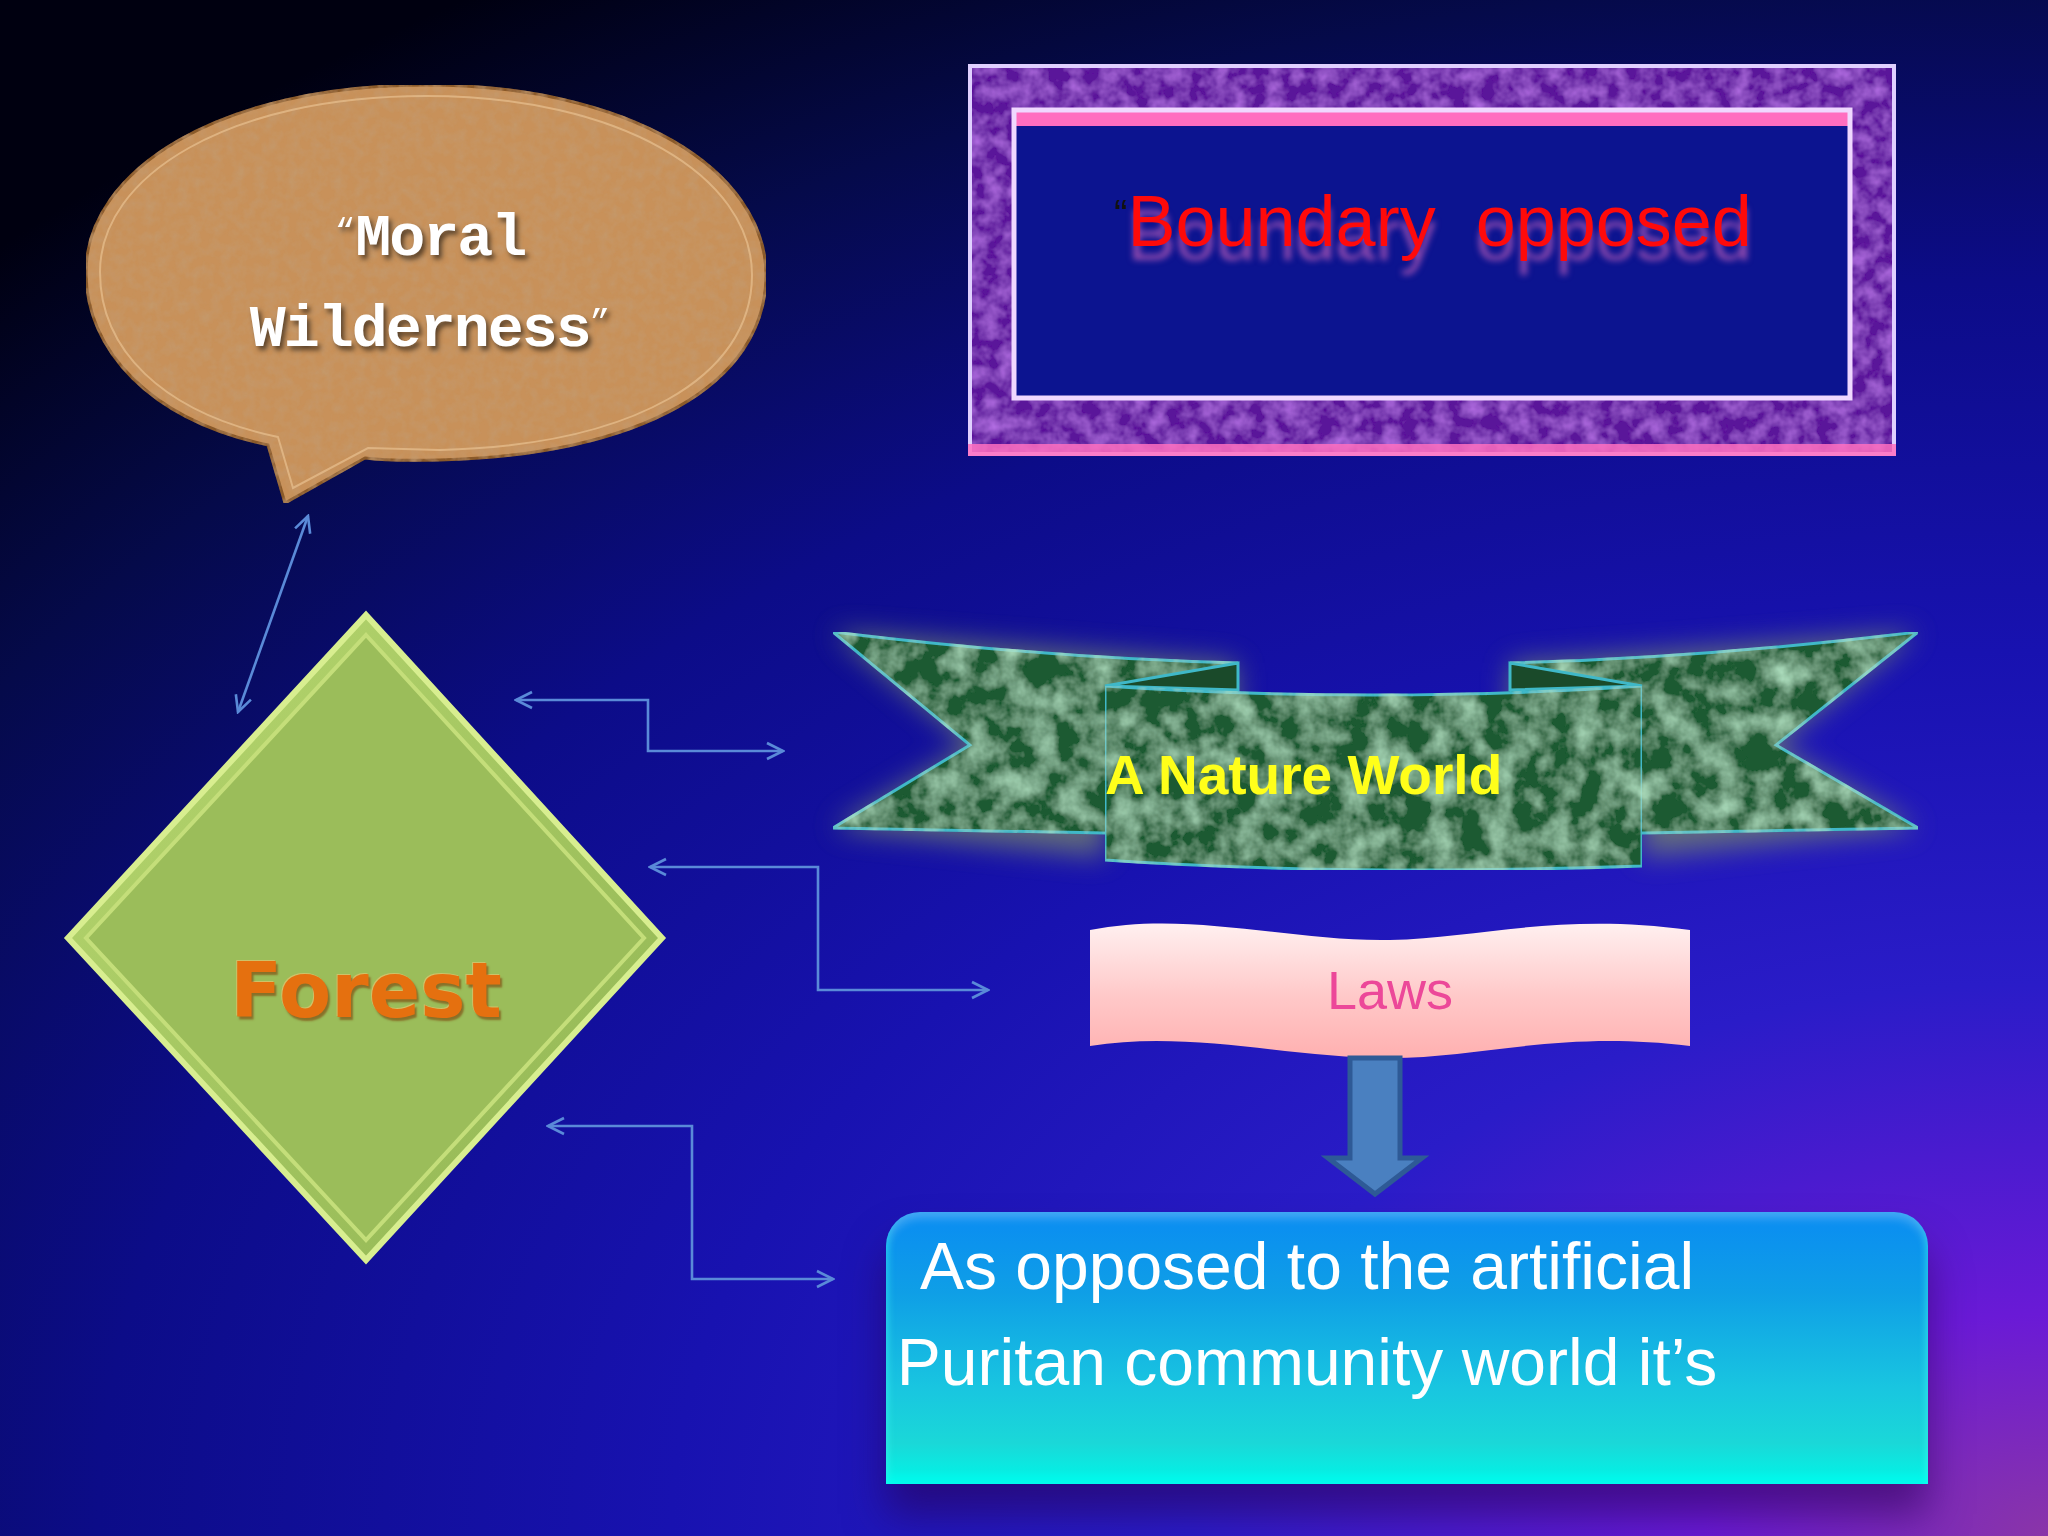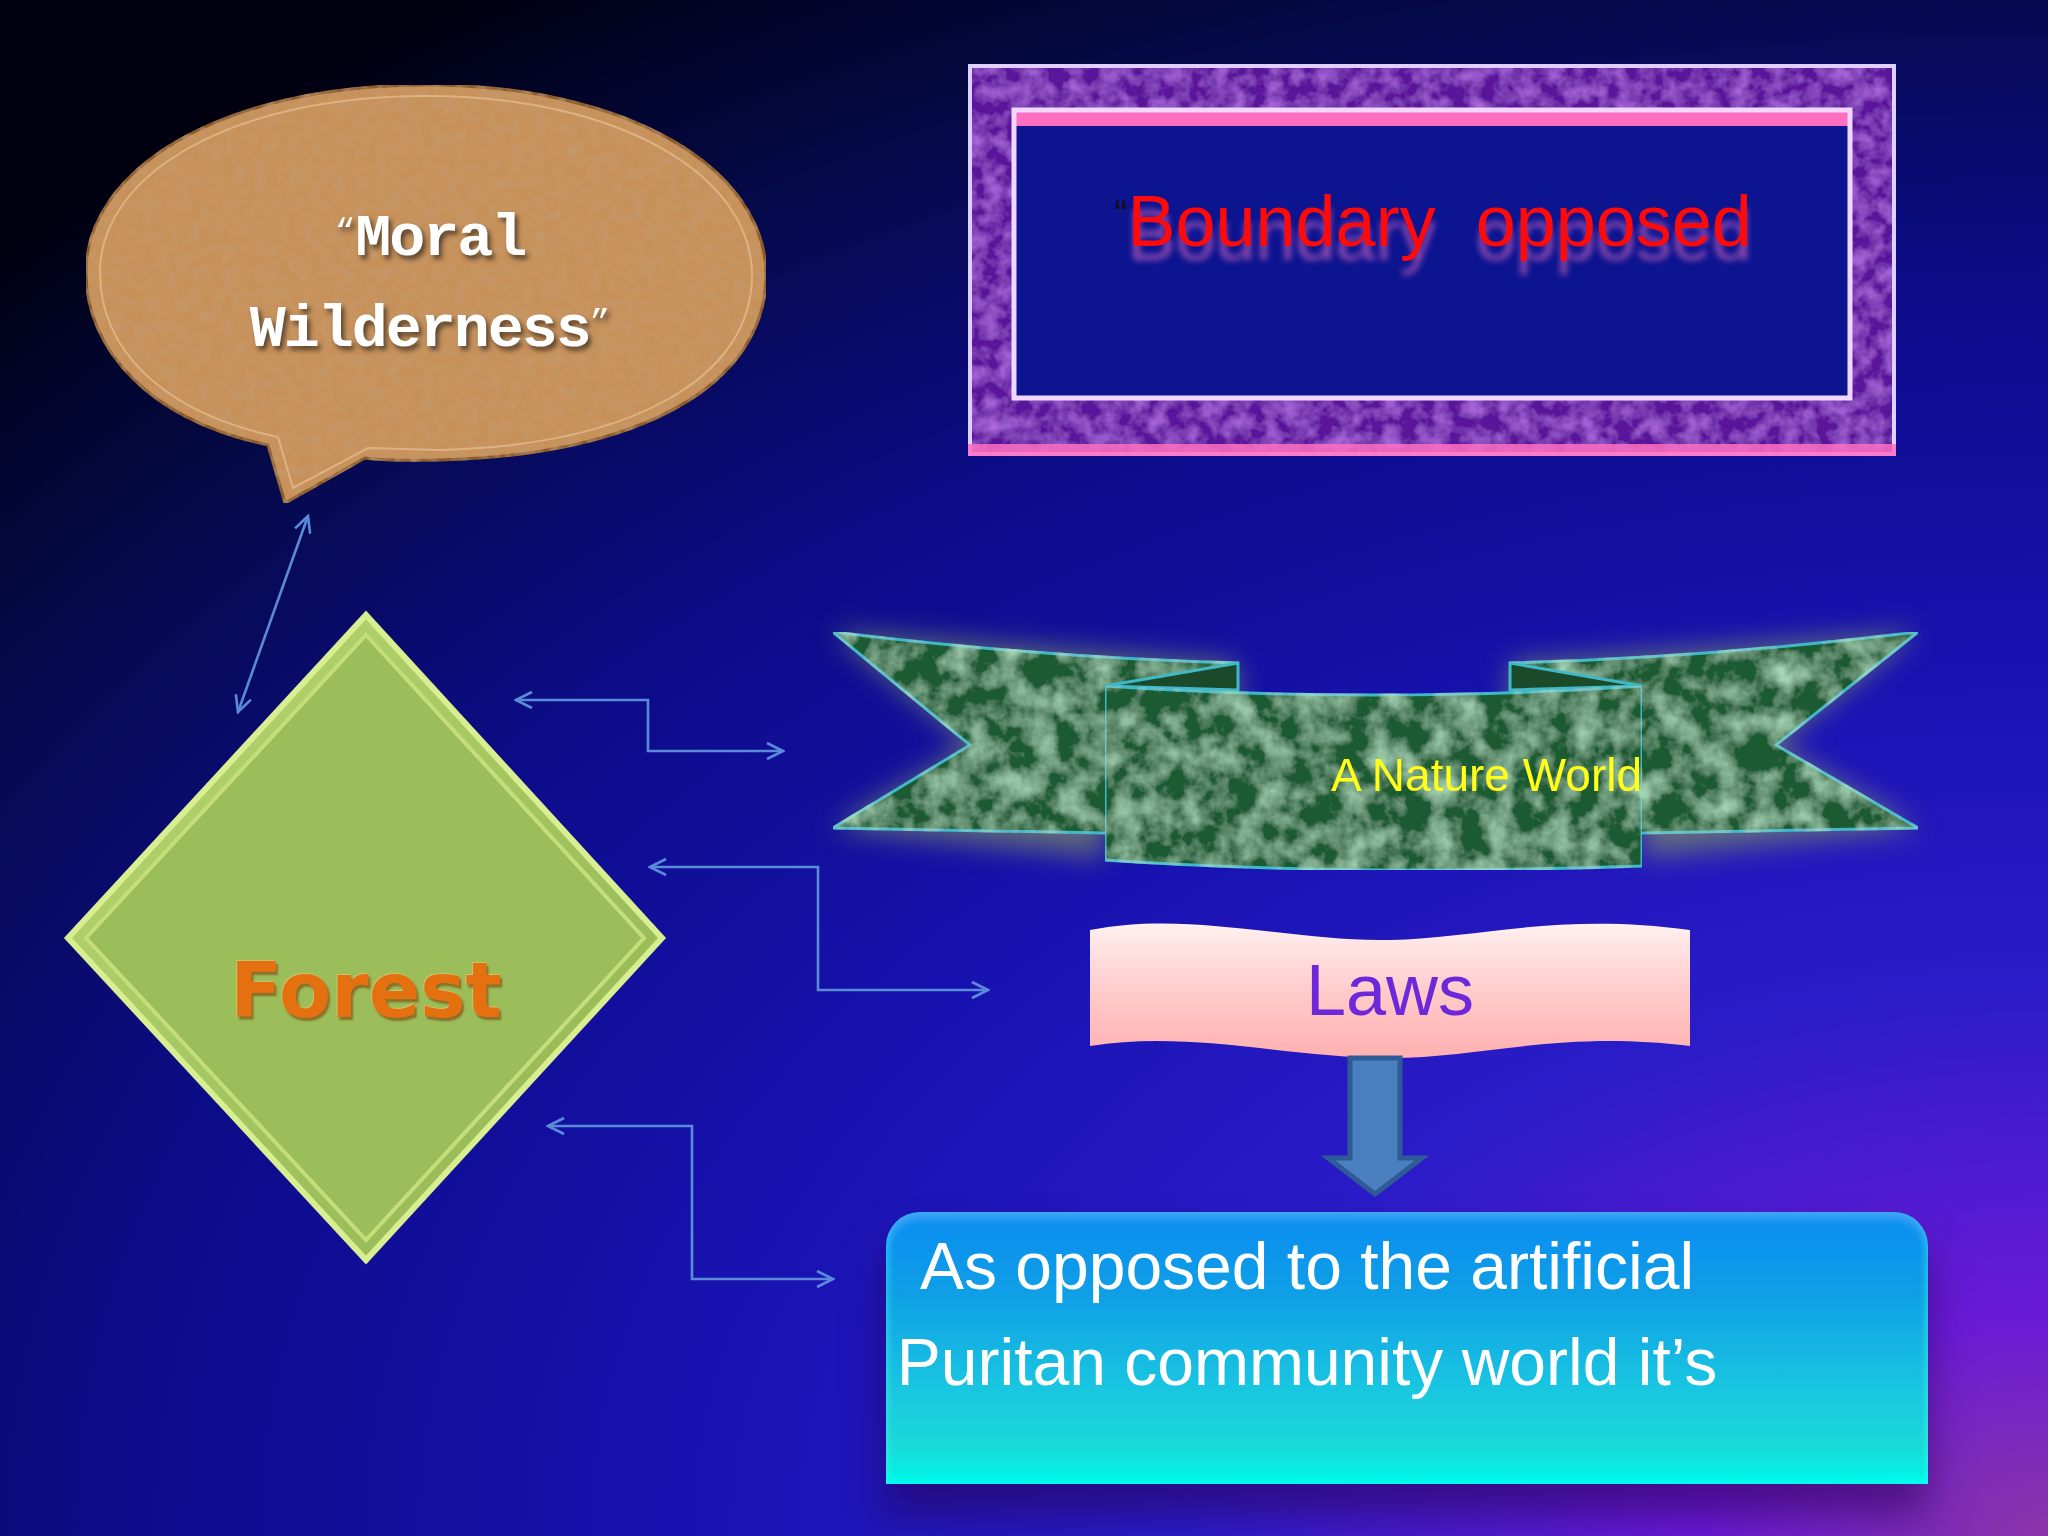--- a/index.html
+++ b/index.html
@@ -31,29 +31,30 @@
   
   .forest-text {
     position:absolute; left:166px; top:835px; width:400px; text-align:center;
     color:#e5700f; font-weight:bold; font-size:76px; line-height:104px;
     font-family:"DejaVu Sans", sans-serif;
     text-shadow: 2px 3px 2px rgba(120,50,0,0.55), -1px -1px 0 rgba(255,200,120,0.5);
   }
 
   
   .nature-text {
-    position:absolute; left:1105px; top:740px; width:537px; text-align:right;
-    color:#ffff1a; font-size:46px; line-height:70px;
+    position:absolute; left:1105px; top:740px; width:537px; text-align:left;
+    color:#ffff1a; font-size:55px; line-height:70px;
     font-family:"Liberation Sans", sans-serif;
+    font-weight:bold;
   }
 
   
   .laws-text {
     position:absolute; left:1090px; top:950px; width:600px; text-align:center;
-    color:#6d28d9; font-size:72px; line-height:80px;
+    color:#ec4899; font-size:54px; line-height:80px;
     font-family:"Liberation Sans", sans-serif;
   }
 
   
   .bottom-box {
     position:absolute; left:886px; top:1212px; width:1042px; height:272px;
     border-radius:34px 34px 0 0;
     background: linear-gradient(180deg, #0a8cf2 0%, #0f9fe6 30%, #19c6e0 65%, #1ad8d8 85%, #00f6e8 100%);
     box-shadow: 0 30px 40px rgba(40,0,80,0.55), inset 0 -8px 10px rgba(0,255,240,0.6), inset 0 6px 10px rgba(255,255,255,0.25);
   }

